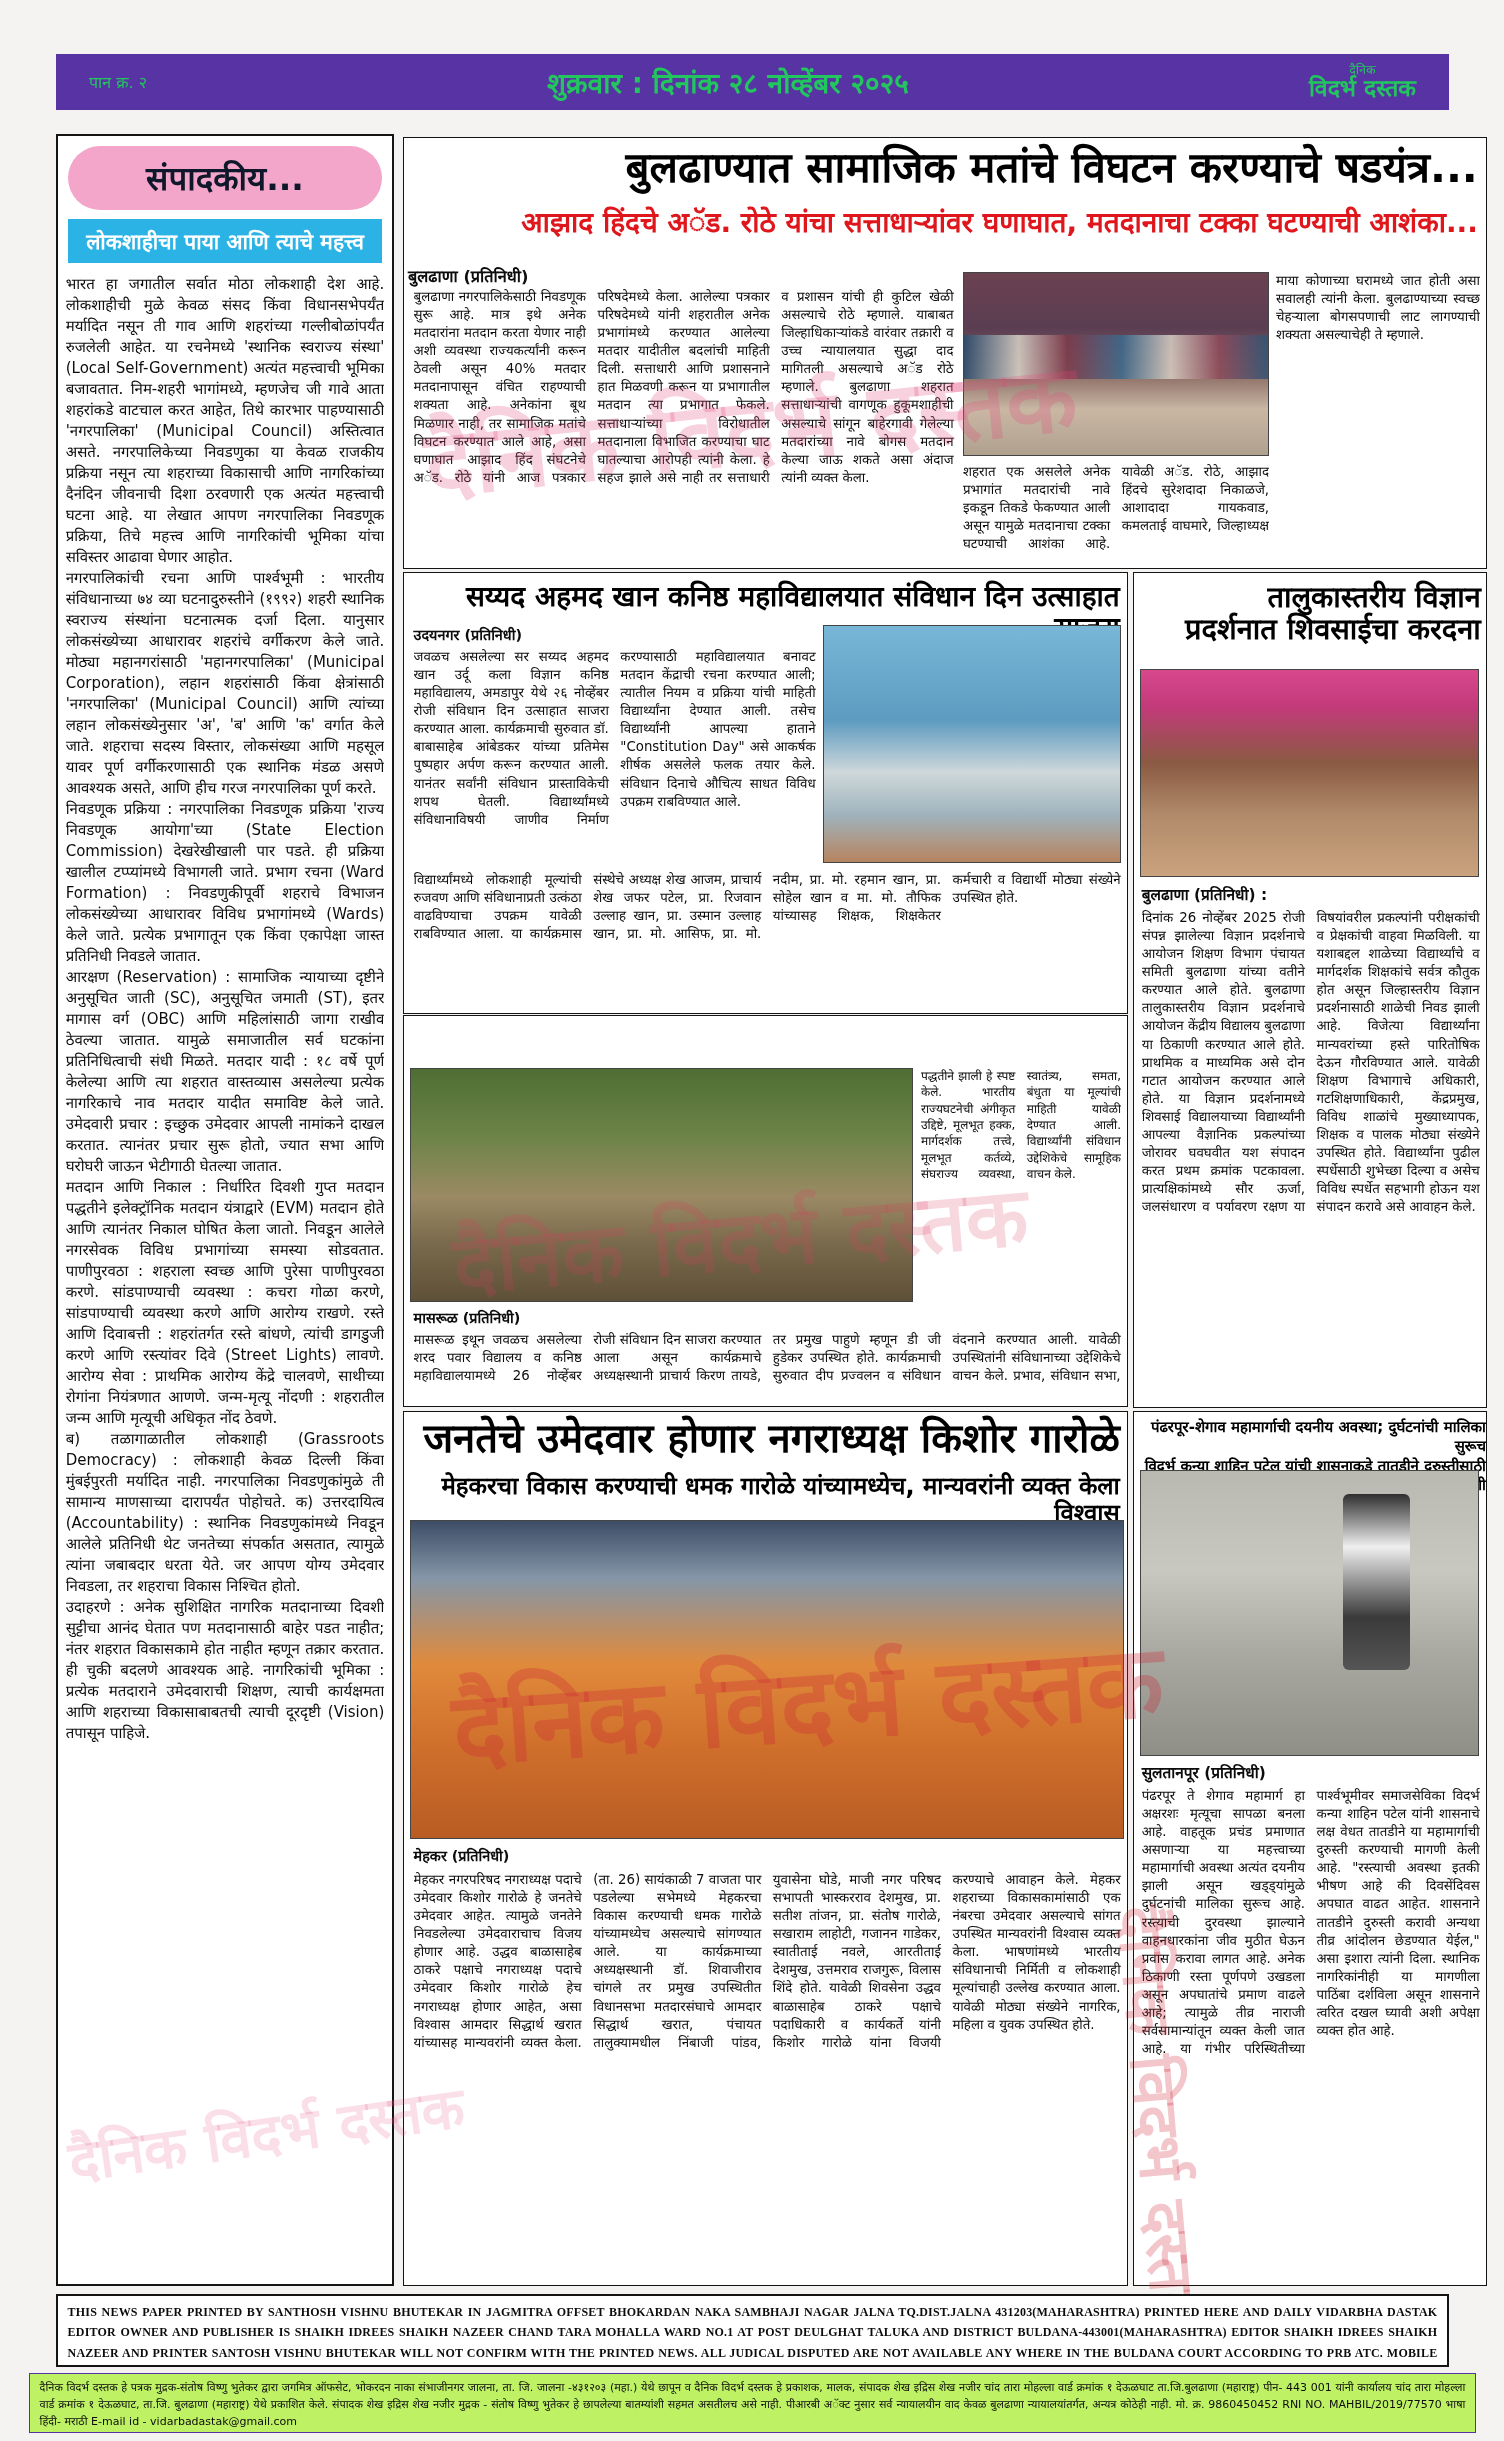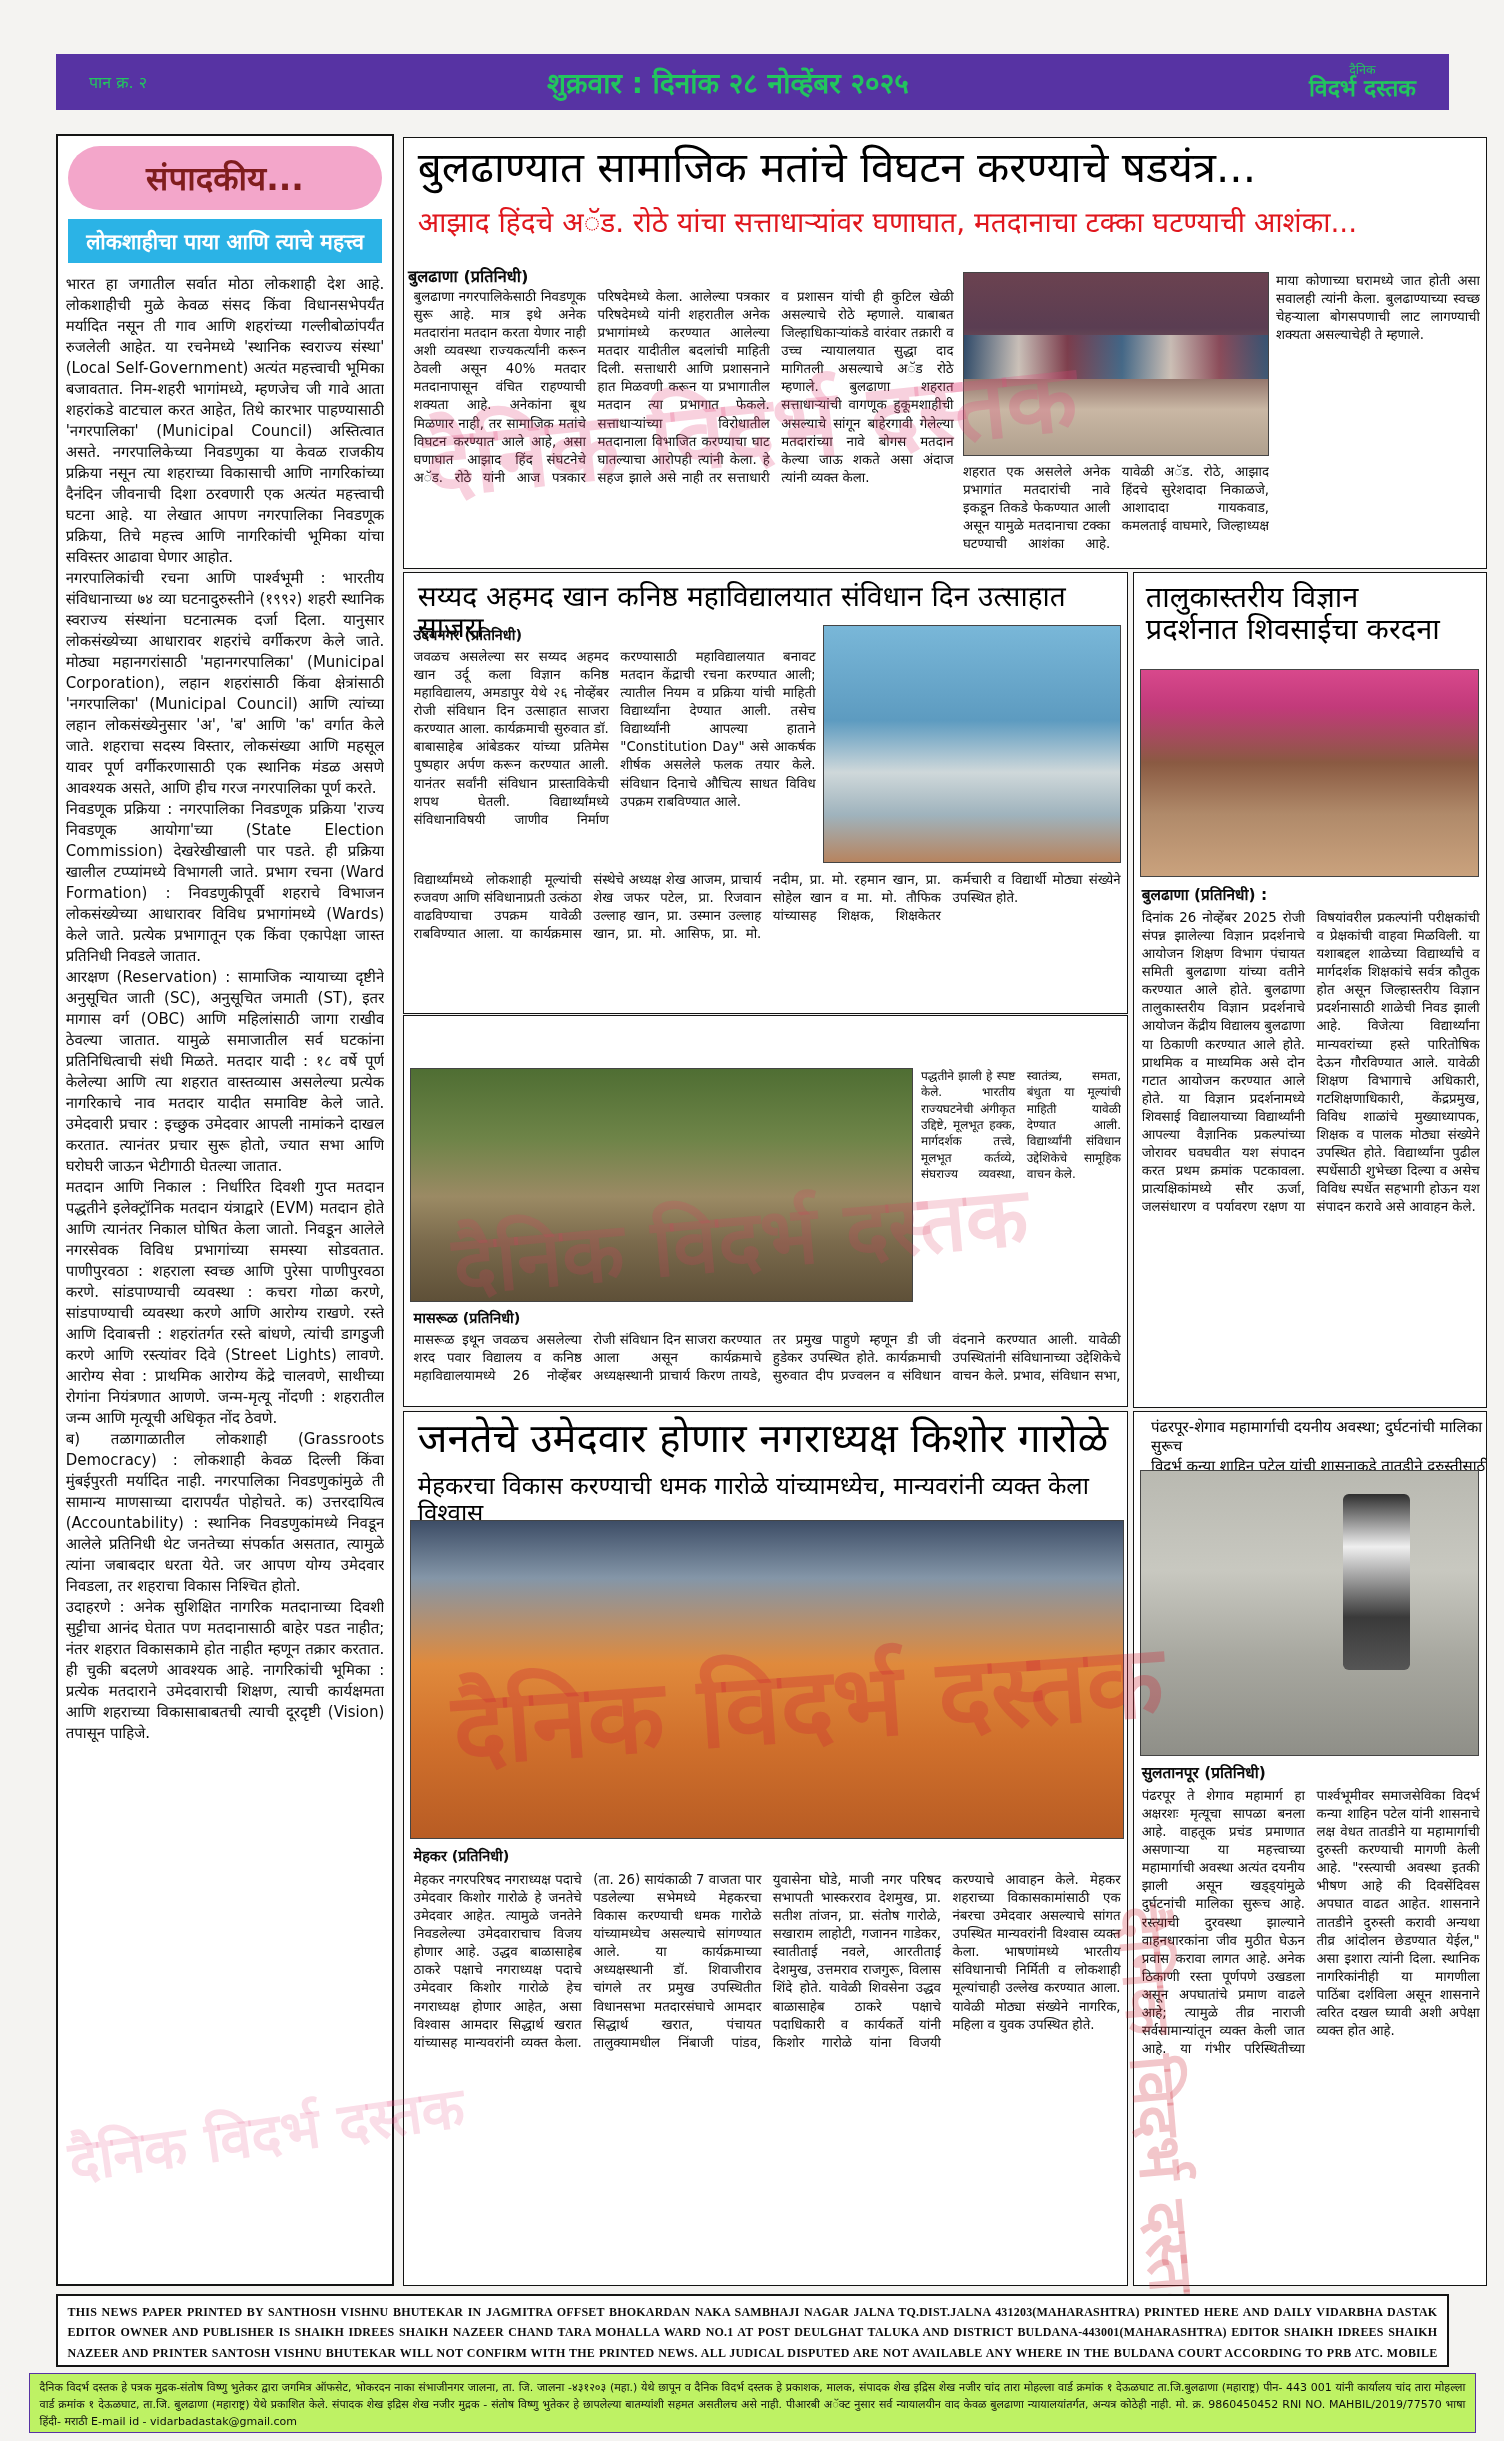--- a/index.html
+++ b/index.html
@@ -6,26 +6,26 @@
   body{width:1504px;height:2441px;position:relative;font-family:"DejaVu Sans","Liberation Sans",sans-serif;color:#0c0c0c;}
   .abs{position:absolute;box-sizing:border-box;}
   
   .topbar{background:#5733a3;color:#22c55e;display:flex;align-items:center;justify-content:space-between;padding:0 33px;}
   .topbar .date{font-size:28px;font-weight:bold;}
   .brand{text-align:center;line-height:1;}
   .brand .small{font-size:12.5px;display:block;}
   .brand .big{font-size:23px;font-weight:bold;}
   
   .edbox{border:2.9px solid #141414;background:#fff;padding:5.8px 7.7px;overflow:hidden;}
-  .edpill{background:#f3a6ca;border-radius:35px;text-align:center;font-size:33px;font-weight:bold;color:#7f1d1d;padding:9.6px 3.8px;margin:3.8px 1.9px 9.6px 1.9px;}
+  .edpill{background:#f3a6ca;border-radius:35px;text-align:center;font-size:33px;font-weight:bold;color:#0f172a;padding:9.6px 3.8px;margin:3.8px 1.9px 9.6px 1.9px;}
   .edband{background:#2bb3e6;color:#fff;text-align:center;font-size:21px;font-weight:bold;padding:7.7px 3.8px;margin:0 1.9px 11.5px 1.9px;}
   .edbody{font-size:15px;line-height:1.40;text-align:justify;white-space:pre-line;overflow:hidden;height:1941px;}
   
   .artbox{border:1.9px solid #141414;background:#fff;overflow:hidden;}
-  .hl{font-weight:normal;text-align:left;color:#000;line-height:1.12;margin-left:8px;}
+  .hl{font-weight:bold;text-align:right;color:#000;line-height:1.12;}
   .hl-red{color:#e0161d;}
   .byline{font-weight:bold;font-size:14.4px;}
   .body-txt{font-size:13.3px;line-height:1.36;text-align:justify;white-space:pre-line;overflow:hidden;}
   .cols2{column-count:2;column-gap:11.5px;}
   .cols3{column-count:3;column-gap:11.5px;}
   .cols4{column-count:4;column-gap:11.5px;}
   
   .photo{border:1px solid #444;overflow:hidden;}
   .ph-press{background:linear-gradient(180deg,#6b4250 0%,#5a3d52 30%,#8a6a62 55%,#c9b7a4 75%,#b0a08e 100%);}
   .ph-press .band{position:absolute;left:0;right:0;top:34%;height:24%;background:linear-gradient(90deg,#274b6d,#d8d2c8 18%,#7e3a4a 34%,#3b6a8e 52%,#d8cfc4 68%,#8e4a5a 84%,#2f5577);opacity:.85;}

